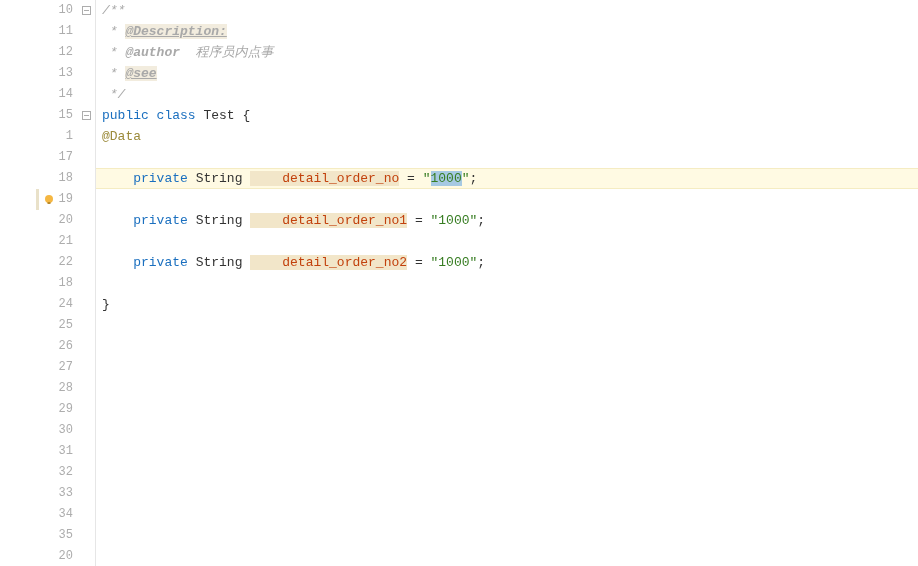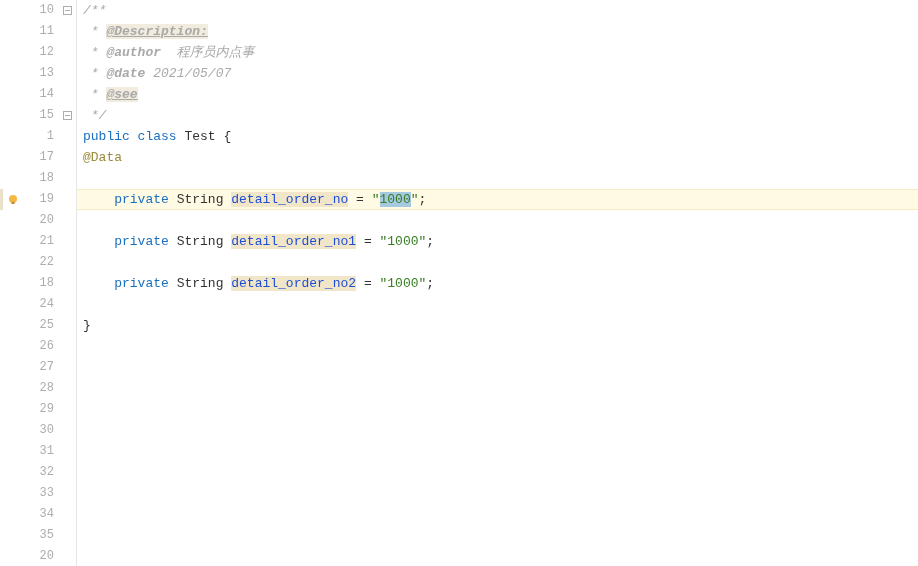--- a/index.html
+++ b/index.html
@@ -11,25 +11,26 @@
   overflow: hidden;
   width: 918px;
   height: 566px;
 }
 .editor {
   display: flex;
   width: 100%;
   height: 100%;
 }
 .gutter {
-  width: 77px;
+  width: 60px;
   background: #ffffff;
   border-right: 1px solid #e6e6e6;
   user-select: none;
   flex-shrink: 0;
+  margin-left: 36px;
 }
 .gutter-line {
   height: 21px;
   line-height: 21px;
   display: flex;
   align-items: center;
   justify-content: flex-end;
   padding-right: 22px;
   color: #adadad;
   font-size: 12px;
@@ -78,21 +79,21 @@
   border-bottom: 1px solid #f5ecc2;
   height: 21px;
   line-height: 19px;
 }
 .c-comment { color: #a9a9a9; font-style: italic; }
 .c-doctag { color: #a9a9a9; font-style: italic; font-weight: bold; }
 .c-doctag-ul { color: #a9a9a9; font-style: italic; font-weight: bold; text-decoration: underline; background: #f2ecde; }
 .c-annotation { color: #9b8a3a; }
 .c-keyword { color: #1a6fbf; }
 .c-type { color: #333333; }
-.c-identifier { color: #1d4ed8; }
+.c-identifier { color: #c2410c; padding-left: 32px; }
 .c-string { color: #377d22; }
 .c-punct { color: #333333; }
 .warn-bg { background: #f2e6c9; }
 .sel-bg { background: #a6c9e2; }
 svg { display: block; }
 </style>
 </head>
 <body>
 
 <div class="editor">
@@ -196,21 +197,20 @@
       </div>
     <div class="gutter-line">
         <span class="num">20</span>
       </div>
   </div>
 
   <div class="code-area">
     <div class="code-line"><span class="c-comment">/**</span></div>
     <div class="code-line"><span class="c-comment"> * </span><span class="c-doctag-ul">@Description:</span></div>
     <div class="code-line"><span class="c-comment"> * </span><span class="c-doctag">@author</span><span class="c-comment">  程序员内点事</span></div>
-    <div class="code-line"><span class="c-comment"> * </span><span class="c-doctag">@date</span><span class="c-comment"> 2021/05/07</span></div>
     <div class="code-line"><span class="c-comment"> * </span><span class="c-doctag-ul">@see</span></div>
     <div class="code-line"><span class="c-comment"> */</span></div>
     <div class="code-line"><span class="c-keyword">public </span><span class="c-keyword">class </span><span class="c-type">Test </span><span class="c-punct">{</span></div>
     <div class="code-line"><span class="c-annotation">@Data</span></div>
     <div class="code-line"></div>
     <div class="code-line caret-line"><span>    </span><span class="c-keyword">private </span><span class="c-type">String </span><span class="c-identifier warn-bg">detail_order_no</span><span class="c-punct"> = </span><span class="c-string">"</span><span class="c-string sel-bg">1000</span><span class="c-string">"</span><span class="c-punct">;</span></div>
     <div class="code-line"></div>
     <div class="code-line"><span>    </span><span class="c-keyword">private </span><span class="c-type">String </span><span class="c-identifier warn-bg">detail_order_no1</span><span class="c-punct"> = </span><span class="c-string">"</span><span class="c-string">1000</span><span class="c-string">"</span><span class="c-punct">;</span></div>
     <div class="code-line"></div>
     <div class="code-line"><span>    </span><span class="c-keyword">private </span><span class="c-type">String </span><span class="c-identifier warn-bg">detail_order_no2</span><span class="c-punct"> = </span><span class="c-string">"</span><span class="c-string">1000</span><span class="c-string">"</span><span class="c-punct">;</span></div>

